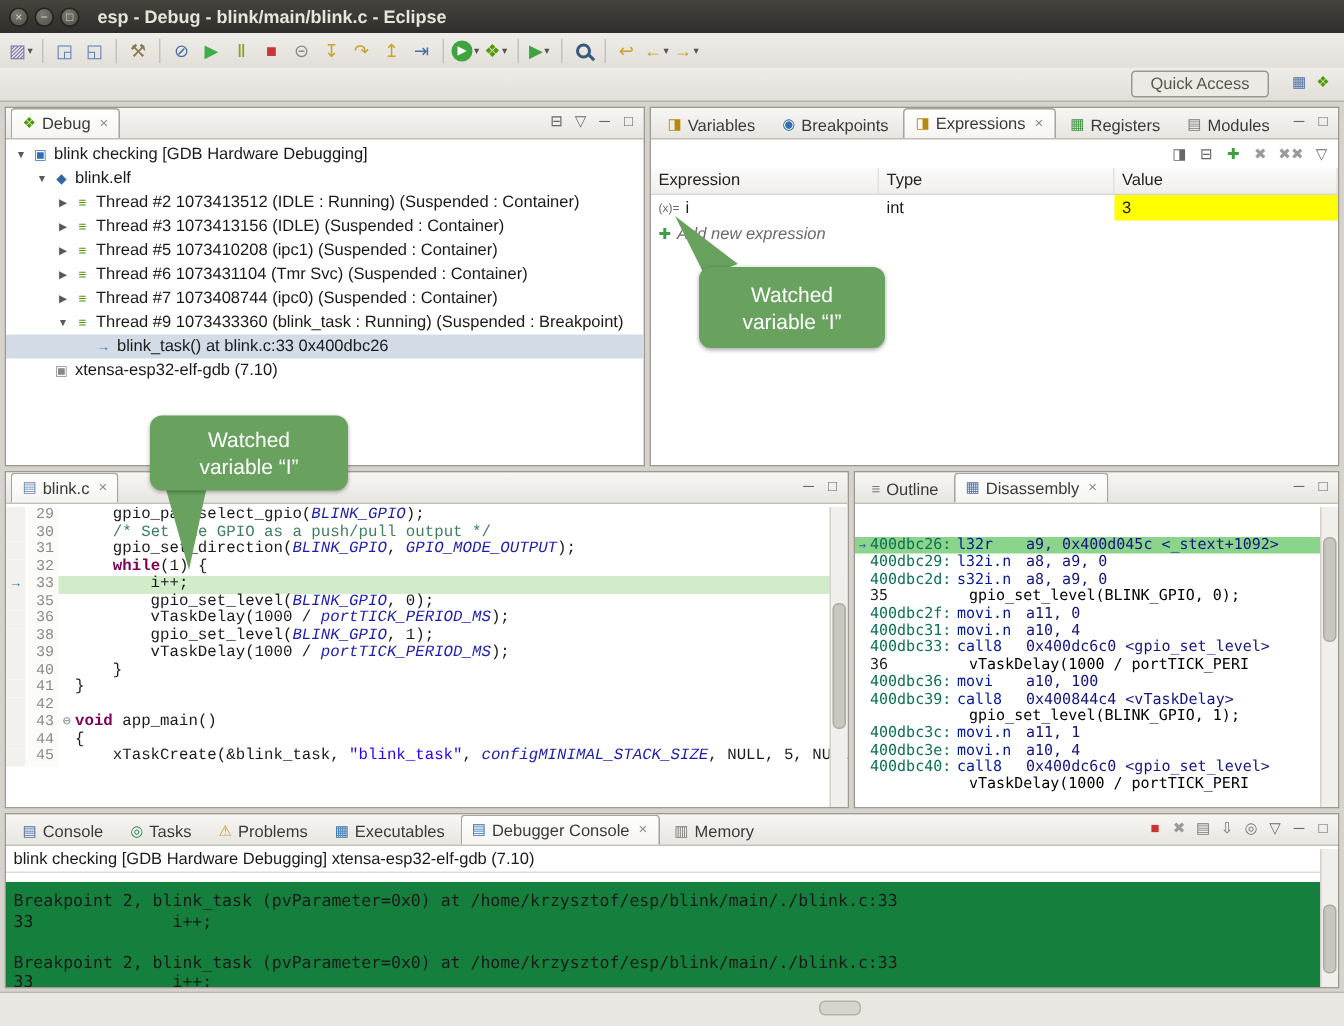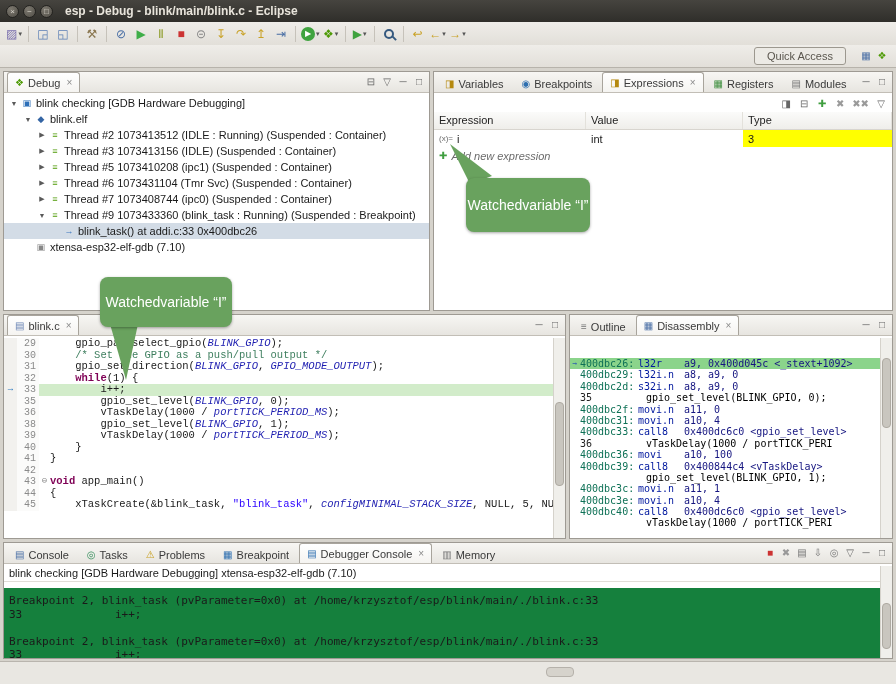--- a/index.html
+++ b/index.html
@@ -84,21 +84,21 @@
   .dops{flex:1;color:#151580}
   .dsrc{flex:1;color:#000;padding-left:8px}
   
   .console-panel{left:3px;top:542px;width:890px;height:117px}
   .console-label{position:absolute;top:23px;left:0;right:0;height:16px;padding:1px 5px;border-bottom:1px solid #e0ddd7;background:#fff;white-space:nowrap}
   .console-lines{position:absolute;top:45px;left:0;right:12px;bottom:0;padding:0 5px;font-family:"DejaVu Sans Mono",monospace;font-size:11px;line-height:13.5px;white-space:pre;background:#15803d;overflow:hidden}
   
   .statusbar{left:0;top:661px;width:896px;height:23px;background:#e9e7e2;border-top:1px solid #b9b5ae}
   .grip{position:absolute;left:546px;top:5px;width:28px;height:10px;background:#d6d3cc;border:1px solid #b5b1aa;border-radius:4px}
   
-  .callout{position:absolute;border-radius:8px;color:#fff;display:flex;flex-direction:row;align-items:center;justify-content:center;font-size:14px;line-height:18px;text-align:right;box-shadow:0 1px 3px rgba(0,0,0,.35);z-index:30}
+  .callout{position:absolute;border-radius:8px;color:#fff;display:flex;flex-direction:column;align-items:center;justify-content:center;font-size:14px;line-height:18px;text-align:right;box-shadow:0 1px 3px rgba(0,0,0,.35);z-index:30}
   .callout-arrow{position:absolute;z-index:29}
 </style>
 </head>
 <body>
 
 <div id="root">
 
   <div class="abs titlebar">
     <span class="winbtn">×</span>
     <span class="winbtn">−</span>
@@ -245,21 +245,21 @@
           <span class="ttext">Thread #7 1073408744 (ipc0) (Suspended : Container)</span>
         </div>
         <div class="trow" style="padding-left: 32px;">
           <span class="texp">▼</span>
           <span class="ticon" style="color: rgb(78, 154, 6);">≡</span>
           <span class="ttext">Thread #9 1073433360 (blink_task : Running) (Suspended : Breakpoint)</span>
         </div>
         <div class="trow selected" style="padding-left: 46px;">
           <span class="texp"></span>
           <span class="ticon" style="color: rgb(60, 120, 192);">→</span>
-          <span class="ttext">blink_task() at addi.c:33 0x400dbc26</span>
+          <span class="ttext">blink_task() at blink.c:33 0x400dbc26</span>
         </div>
         <div class="trow" style="padding-left: 18px;">
           <span class="texp"></span>
           <span class="ticon" style="color: rgb(136, 136, 136);">▣</span>
           <span class="ttext">xtensa-esp32-elf-gdb (7.10)</span>
         </div>
       </div>
   </div>
 
   <div class="abs panel expr-panel">
@@ -296,22 +296,22 @@
         <span class="hicon" style="color: rgb(102, 102, 102);">◨</span>
         <span class="hicon" style="color: rgb(102, 102, 102);">⊟</span>
         <span class="hicon" style="color: rgb(63, 158, 63);">✚</span>
         <span class="hicon" style="color: rgb(154, 154, 154);">✖</span>
         <span class="hicon" style="color: rgb(154, 154, 154);">✖✖</span>
         <span class="hicon" style="color: rgb(102, 102, 102);">▽</span>
       </div>
     <div class="etable">
       <div class="ehead">
         <div>Expression</div>
+        <div>Type</div>
         <div>Value</div>
-        <div>Type</div>
       </div>
       <div id="expr-rows">
           <div class="erow">
             <div class="cell">
               <span class="wicon">(x)=</span>
               <span>i</span>
             </div>
             <div class="cell">int</div>
             <div class="cell" style="background: rgb(255, 255, 0);">3</div>
           </div>
@@ -415,21 +415,21 @@
           <div class="tab">
             <span class="tab-icon" style="color: rgb(46, 139, 87);">◎</span>
             <span class="tab-label">Tasks</span>
           </div>
           <div class="tab">
             <span class="tab-icon" style="color: rgb(201, 162, 39);">⚠</span>
             <span class="tab-label">Problems</span>
           </div>
           <div class="tab">
             <span class="tab-icon" style="color: rgb(46, 111, 176);">▦</span>
-            <span class="tab-label">Breakpoint</span>
+            <span class="tab-label">Executables</span>
           </div>
           <div class="tab active">
             <span class="tab-icon" style="color: rgb(46, 111, 176);">▤</span>
             <span class="tab-label">Debugger Console</span>
             <span class="tab-close">×</span>
           </div>
           <div class="tab">
             <span class="tab-icon" style="color: rgb(119, 119, 119);">▥</span>
             <span class="tab-label">Memory</span>
           </div>

